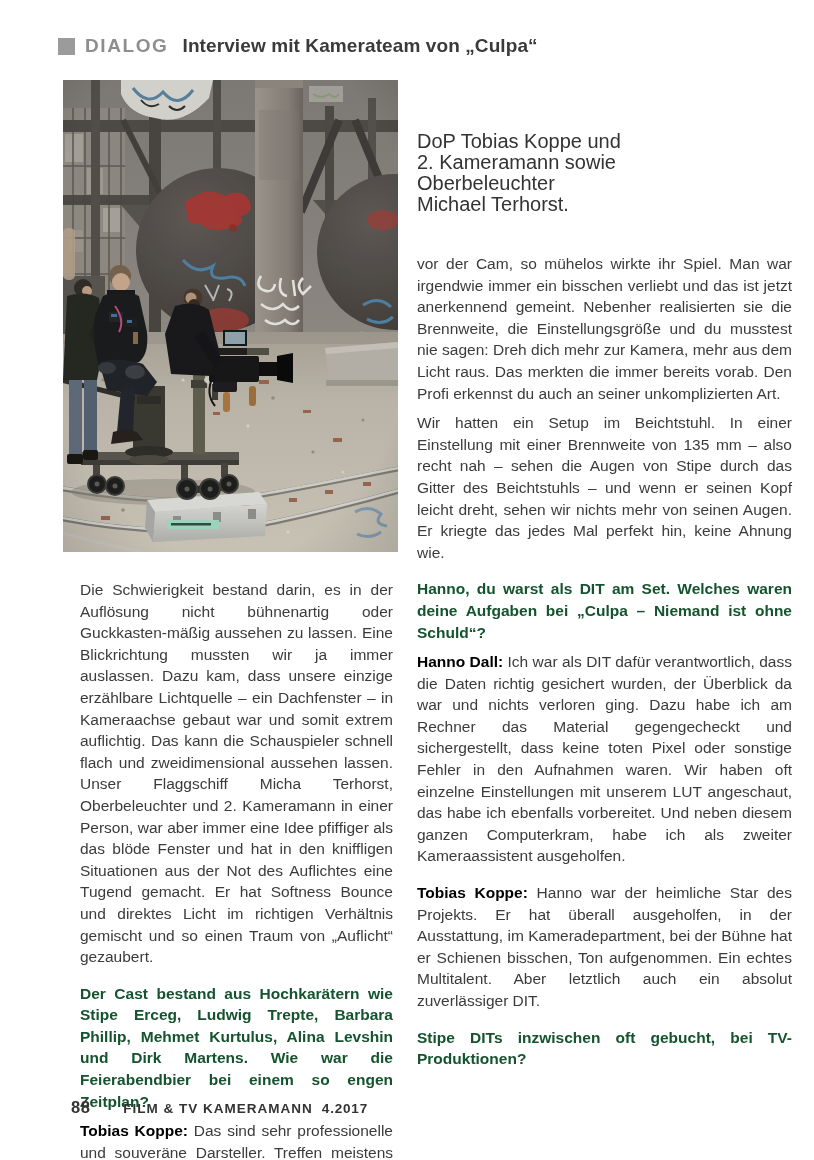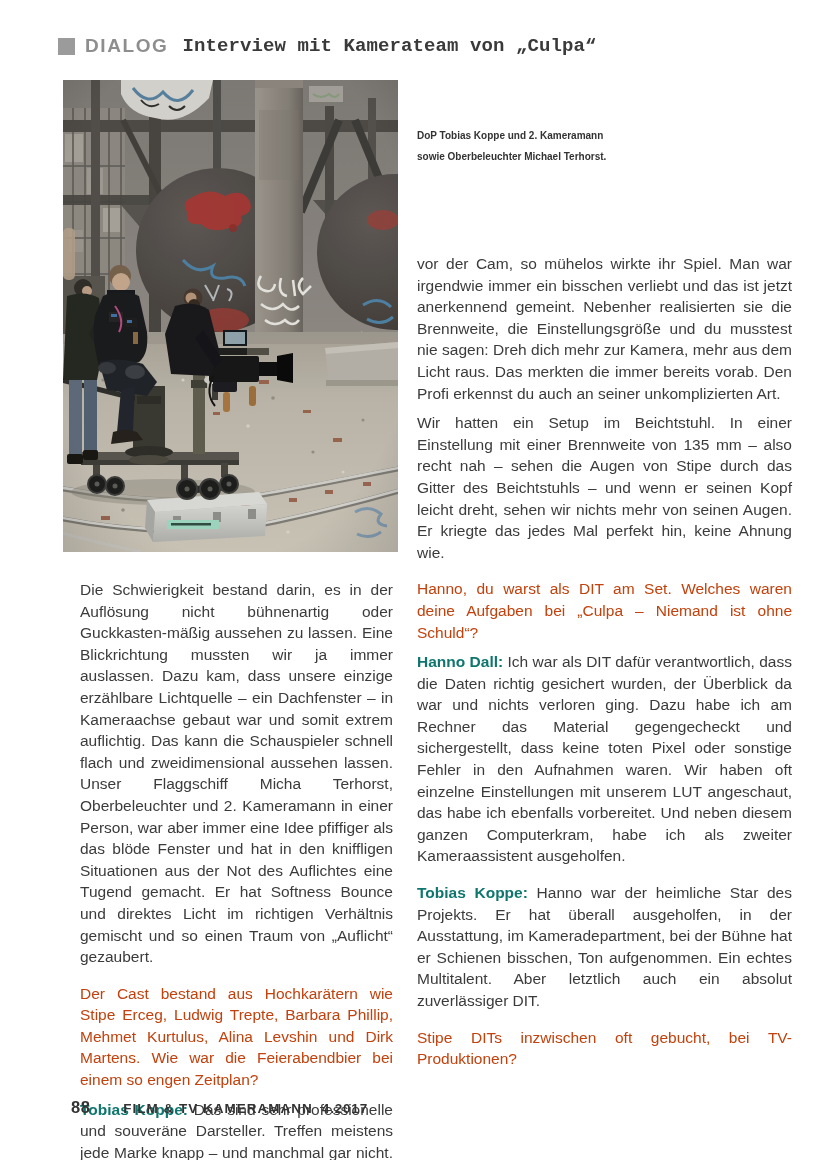--- a/index.html
+++ b/index.html
@@ -4,36 +4,36 @@
 <style>
   html,body{margin:0;padding:0;background:#ffffff;}
   .page{
     position:relative;width:814px;height:1160px;background:#ffffff;
     font-family:"Liberation Sans",sans-serif;overflow:hidden;
   }
   
   .kicker{position:absolute;left:58px;top:35px;display:flex;align-items:center;}
   .kicker-square{width:17px;height:17px;background:#9b9b9b;flex:0 0 auto;}
   .kicker-label{font-weight:bold;font-size:19px;color:#8e8e8e;letter-spacing:1.6px;margin-left:10px;}
-  .kicker-title{font-weight:bold;font-size:19px;color:#3a3a3a;margin-left:14px;letter-spacing:0.1px;font-family:Liberation Mono, monospace;}
+  .kicker-title{font-weight:bold;font-size:19px;color:#3a3a3a;margin-left:14px;letter-spacing:0.1px;}
   
   .photo{position:absolute;left:63px;top:80px;width:335px;height:472px;background:#8b877f;}
   .photo svg{display:block;}
   
-  .caption{position:absolute;left:417px;top:125px;width:205px;
-    font-weight:bold;font-size:10px;line-height:21px;color:#333333;}
+  .caption{position:absolute;left:417px;top:131px;width:205px;
+    font-weight:normal;font-size:20px;line-height:21px;color:#333333;}
   
   .col{position:absolute;font-size:15.5px;line-height:21.6px;color:#3b3b3b;
     text-align:justify;hyphens:auto;-webkit-hyphens:auto;}
   .col-left{left:72px;top:571px;width:329px;}
   .col-right{left:409px;top:245px;width:391px;}
   .para{margin:8px;}
   .gap{margin-top:15px;}
-  .q{font-weight:normal;color:#c2410c;}
-  .speaker{font-weight:bold;color:#0f766e;}
+  .q{font-weight:bold;color:#14532d;}
+  .speaker{font-weight:bold;color:#000000;}
   
   .footer{position:absolute;left:71px;top:1098px;display:flex;align-items:baseline;color:#333333;}
   .footer-page{font-weight:bold;font-size:16.5px;letter-spacing:0.5px;}
   .footer-mag{font-weight:bold;font-size:13.5px;letter-spacing:1px;margin-left:33px;}
   .footer-issue{font-weight:bold;font-size:13.5px;letter-spacing:0.8px;margin-left:9px;}
 </style>
 </head>
 <body>
 
 <div class="page">

